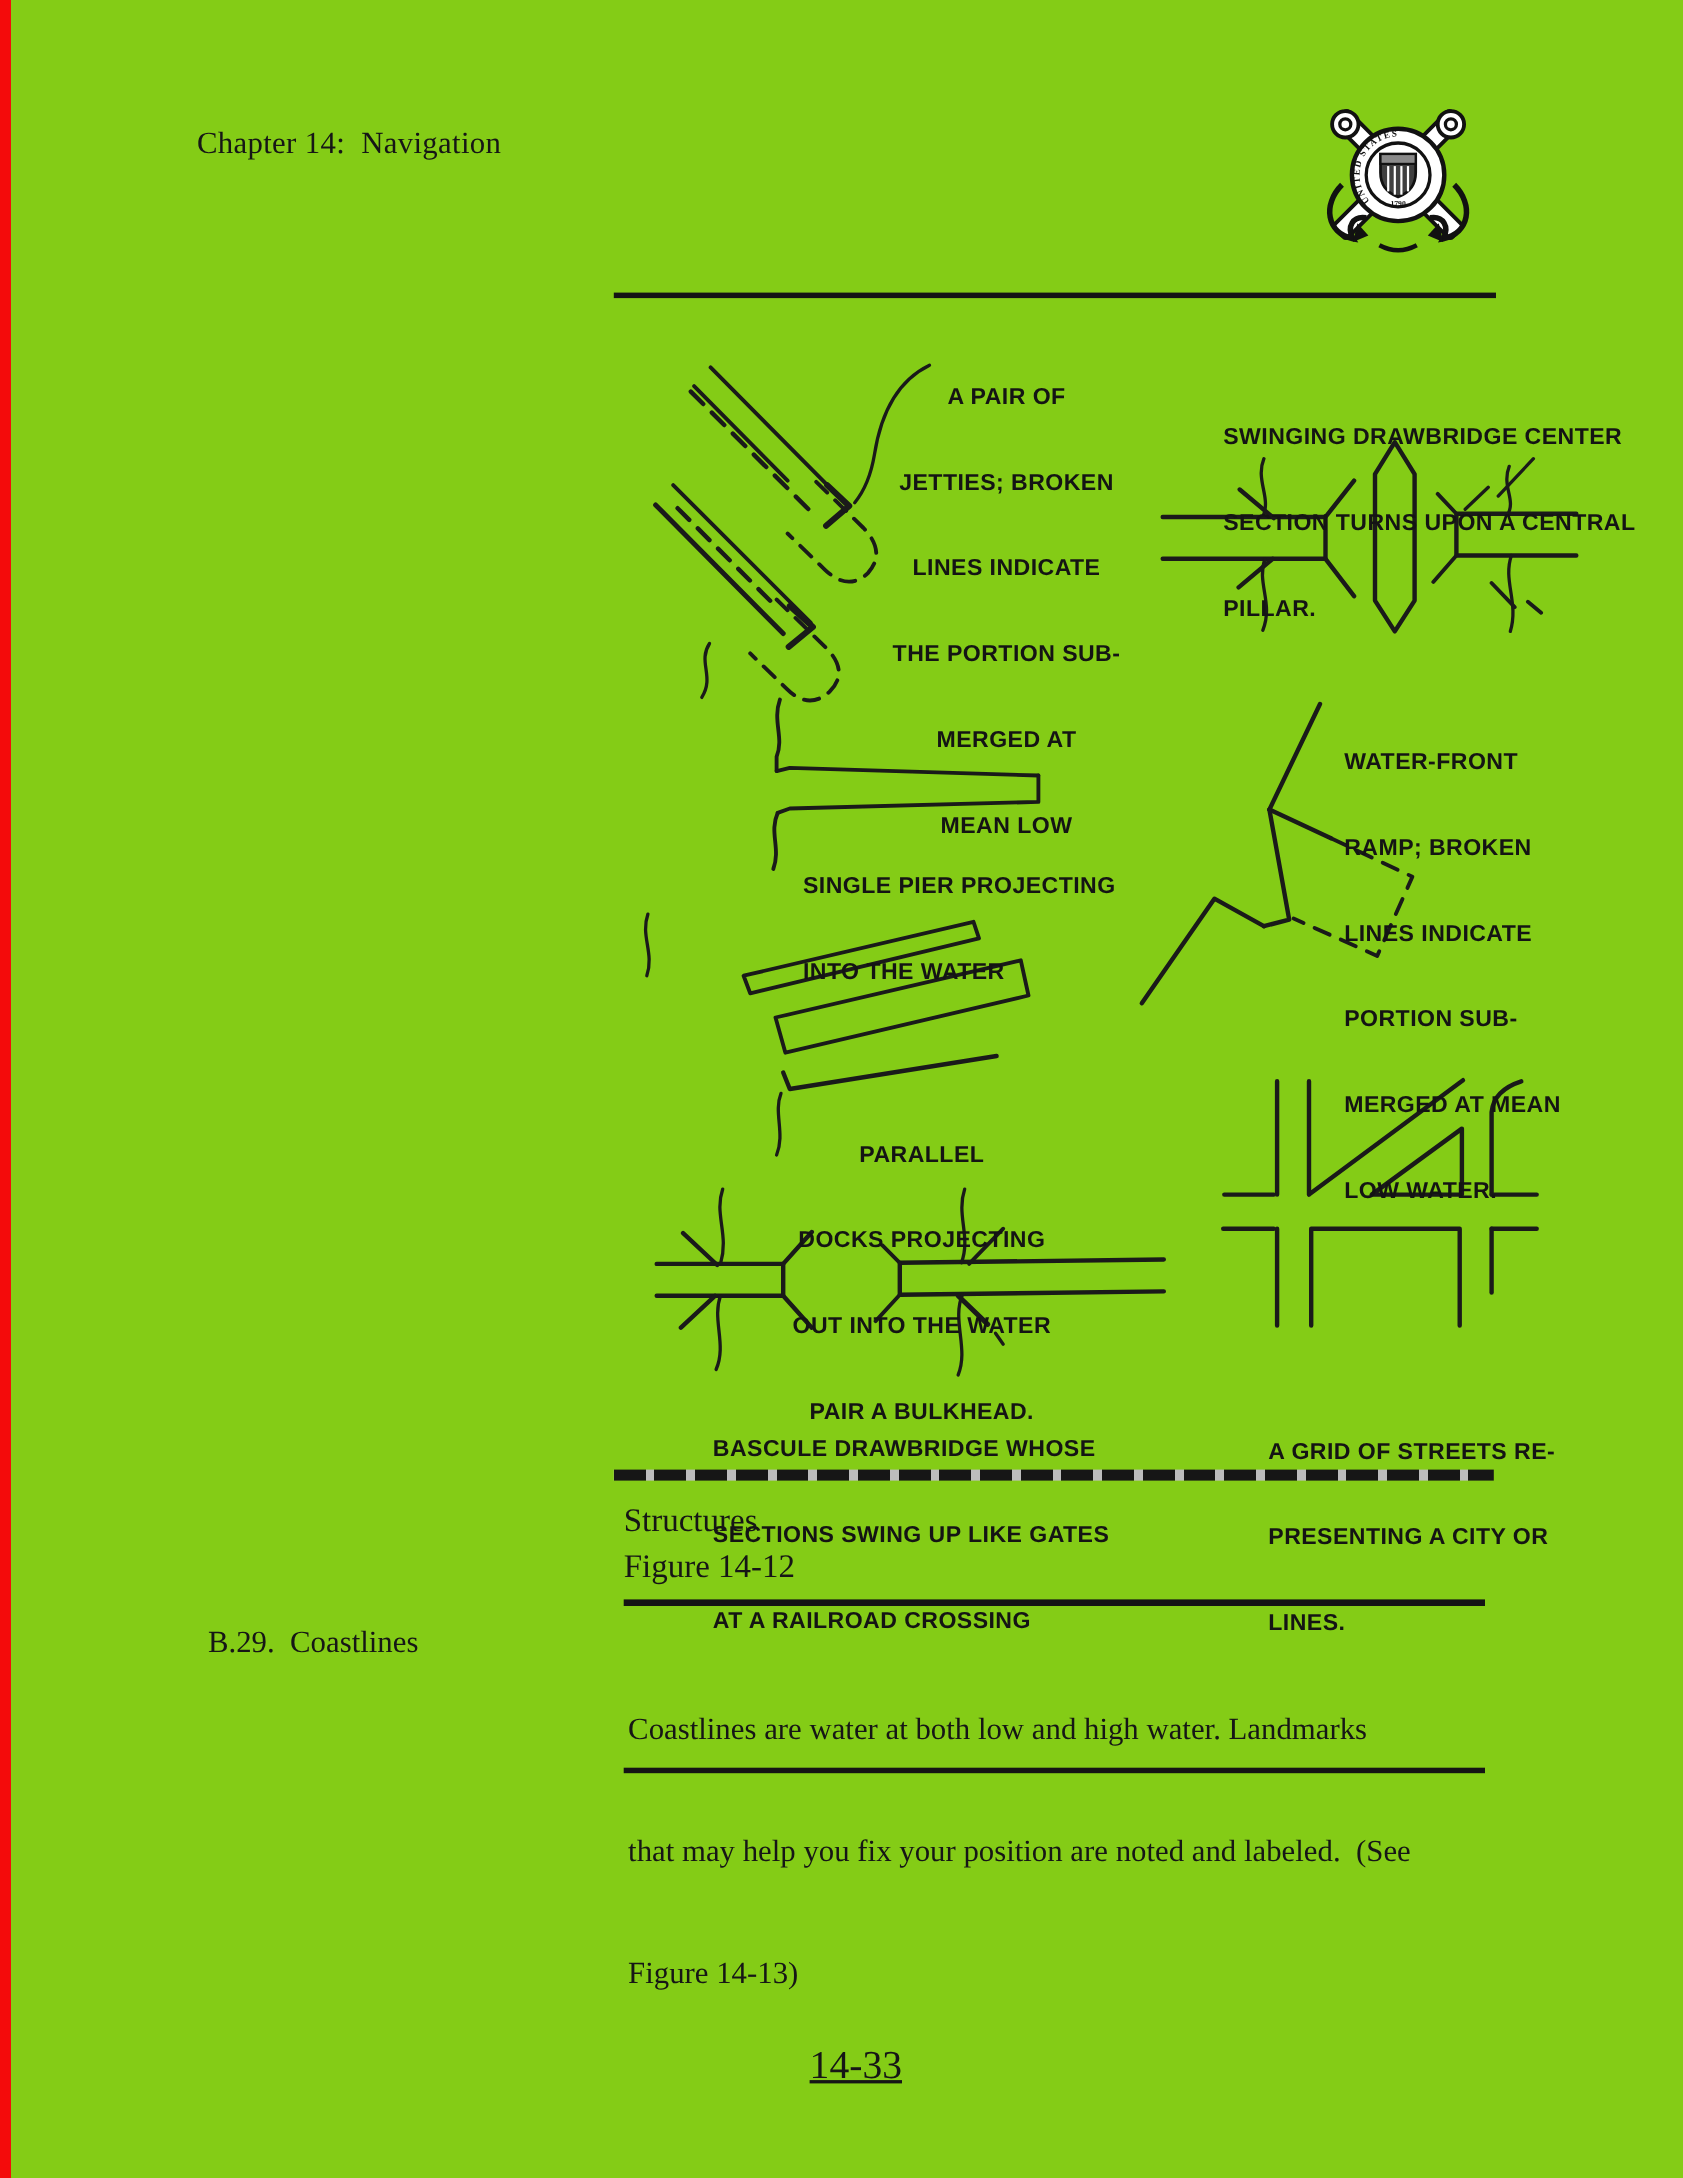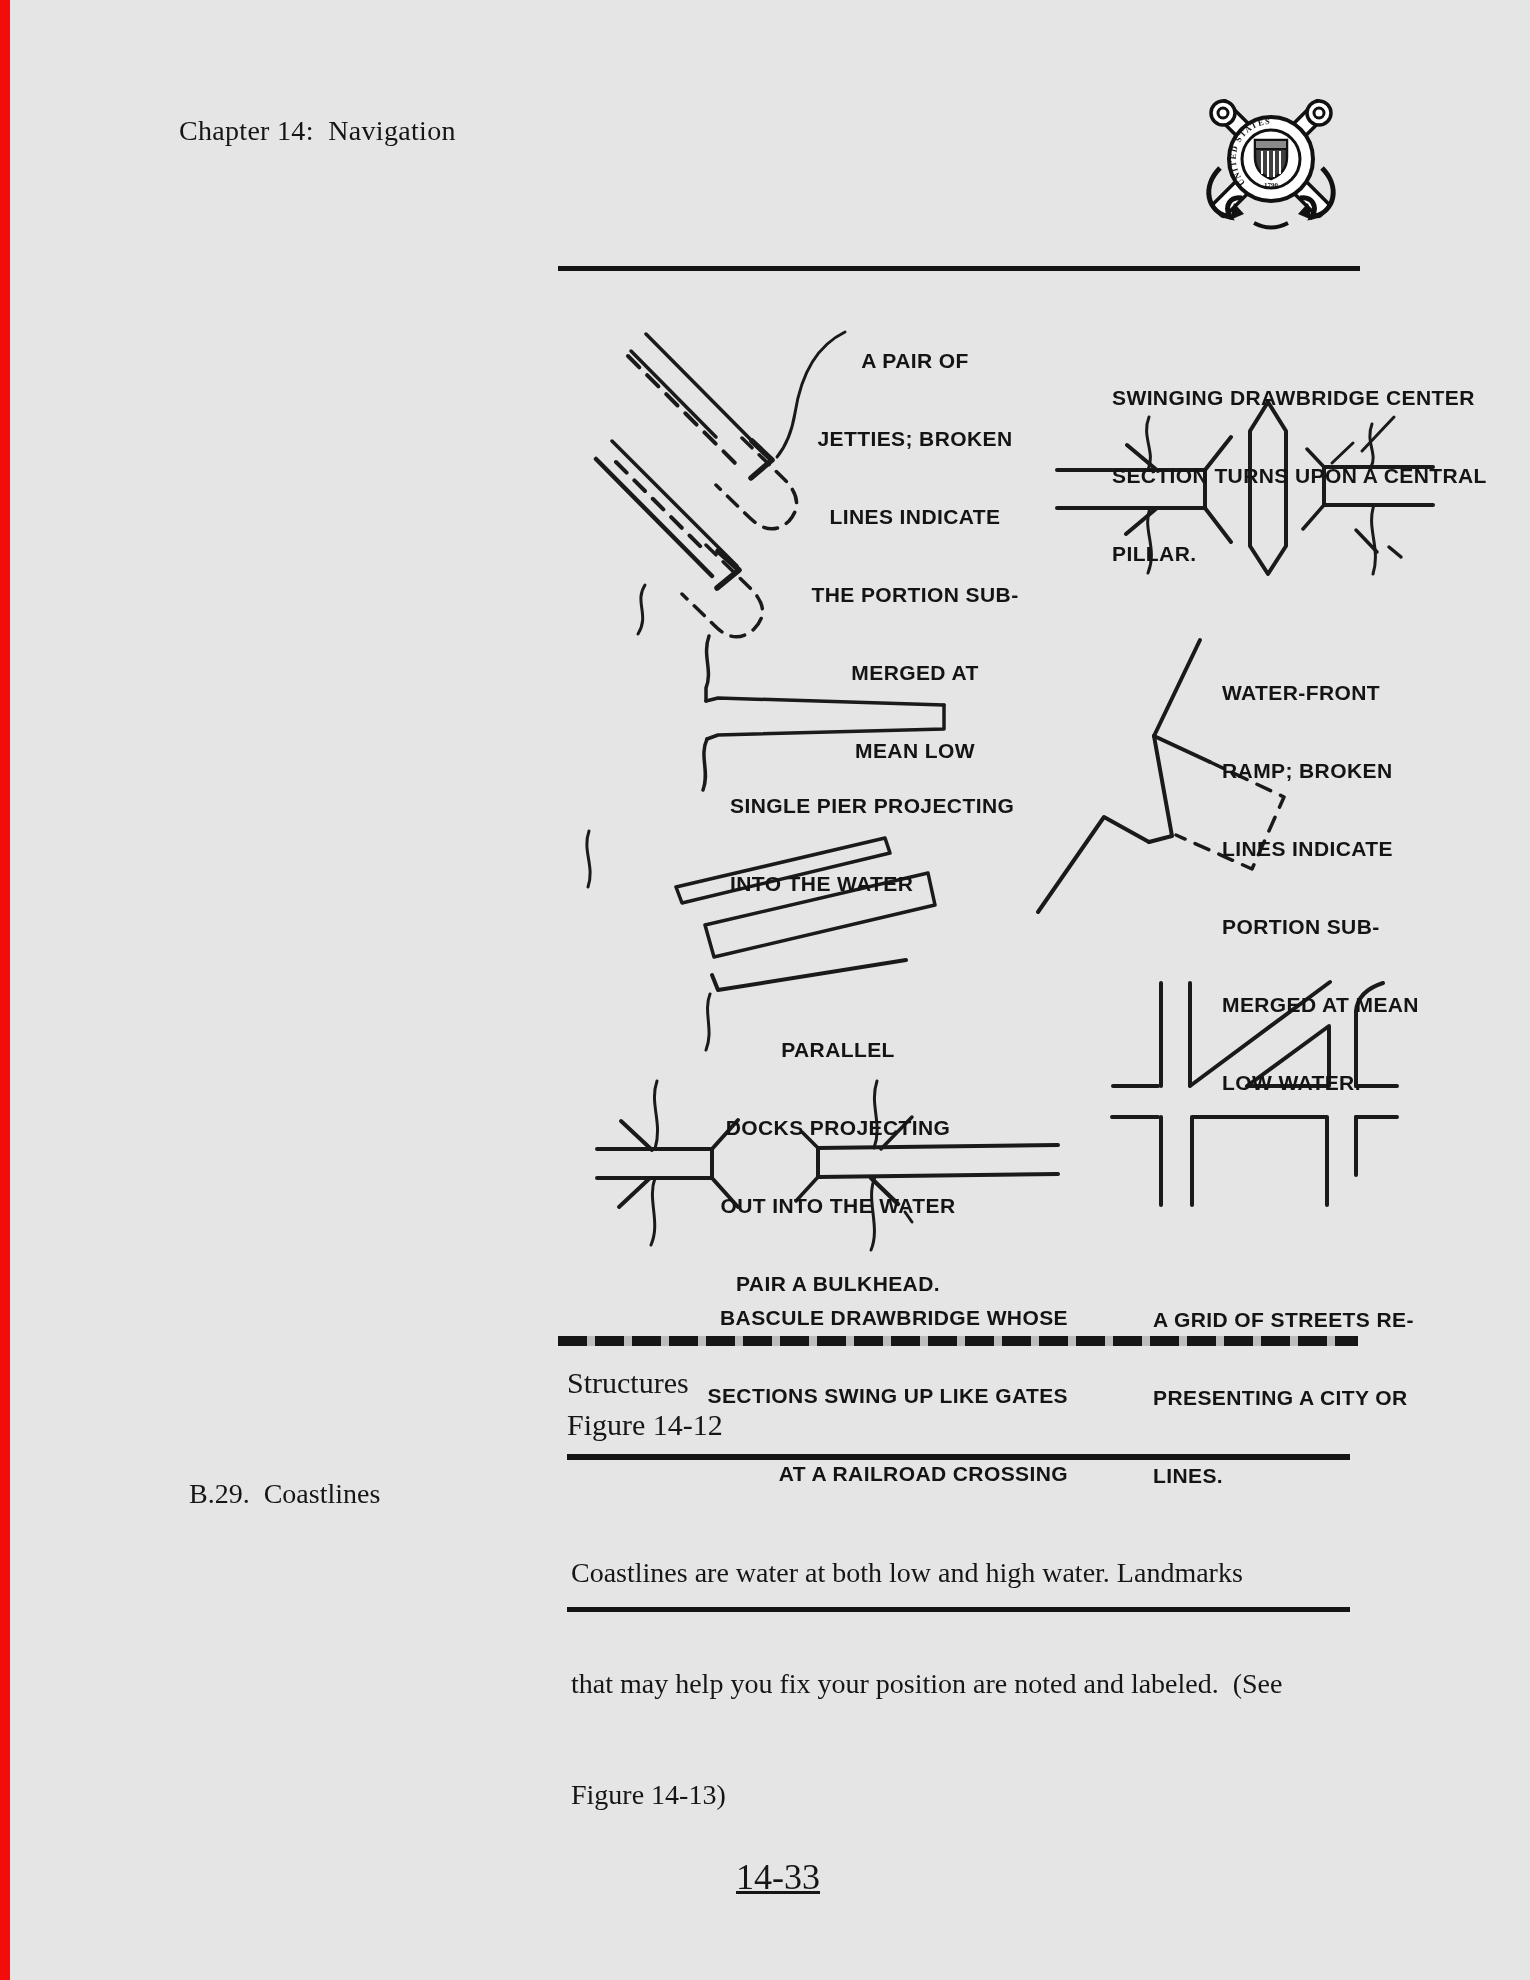--- a/index.html
+++ b/index.html
@@ -1,16 +1,16 @@
 <!DOCTYPE html>
 <html><head>
 <meta charset="utf-8">
 <style>
   html,body{margin:0;padding:0;background:#888;}
-  .page{position:relative;width:1530px;height:1980px;background:#e5e5e5;overflow:hidden;
+  .page{position:relative;width:1530px;height:1980px;background:#84cc16;overflow:hidden;
         font-family:"Liberation Serif",serif;color:#161616;}
   .abs{position:absolute;}
   .edge-bar{position:absolute;left:0;top:0;width:10px;height:1980px;background:#f40b0b;}
   .header{position:absolute;left:179px;top:115px;font-size:28px;white-space:pre;letter-spacing:0.3px;}
   .rule{position:absolute;background:#141414;}
   .broken-rule{position:absolute;height:10px;
        background:repeating-linear-gradient(90deg,#161616 0 29px,#bdbdbd 29px 37px);}
   .fig-label{position:absolute;font-family:"Liberation Sans",sans-serif;font-weight:bold;
        font-size:21px;line-height:26px;letter-spacing:0.4px;color:#141414;white-space:pre;}
   .fig-label.center{text-align:center;}
@@ -189,21 +189,21 @@
     <div>LOW WATER.</div>
   </div>
 
   <div class="fig-label center" style="left:678px;top:985px;width:320px;">
     <div>PARALLEL</div>
     <div>DOCKS PROJECTING</div>
     <div>OUT INTO THE WATER</div>
     <div>PAIR A BULKHEAD.</div>
   </div>
 
-  <div class="fig-label" style="left:648px;top:1253px;width:420px;text-align:right;">
+  <div class="fig-label" style="left:648px;top:1253px;width:420px;">
     <div>BASCULE DRAWBRIDGE WHOSE</div>
     <div>SECTIONS SWING UP LIKE GATES</div>
     <div>AT A RAILROAD CROSSING</div>
   </div>
 
   <div class="fig-label" style="left:1153px;top:1255px;width:330px;">
     <div>A GRID OF STREETS RE-</div>
     <div>PRESENTING A CITY OR</div>
     <div>LINES.</div>
   </div>

